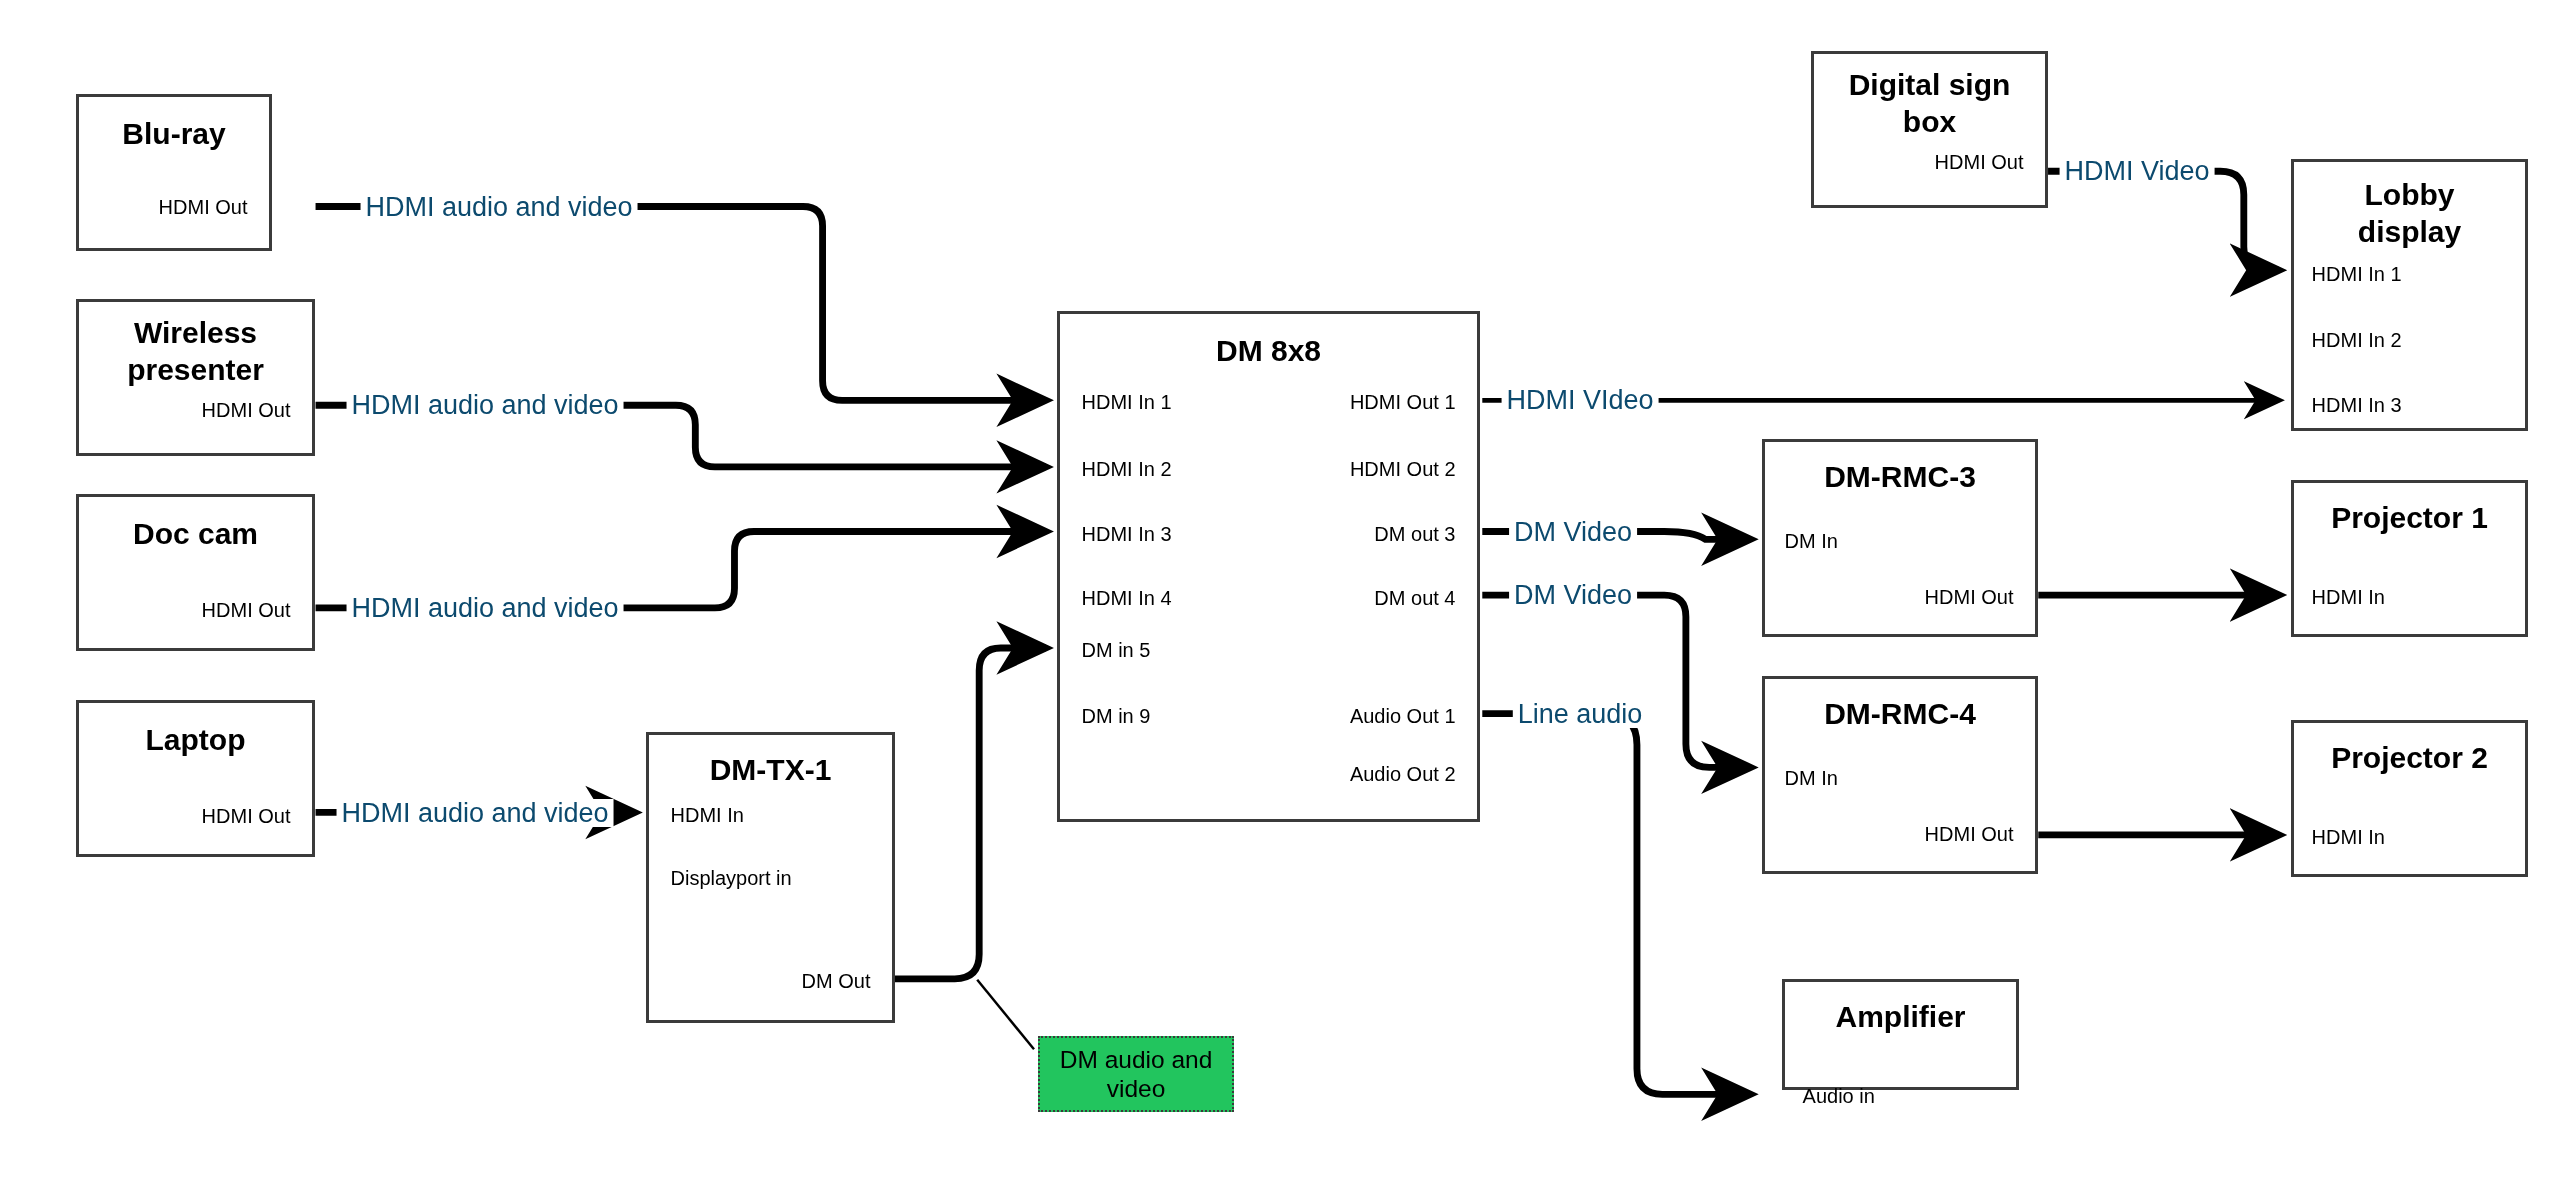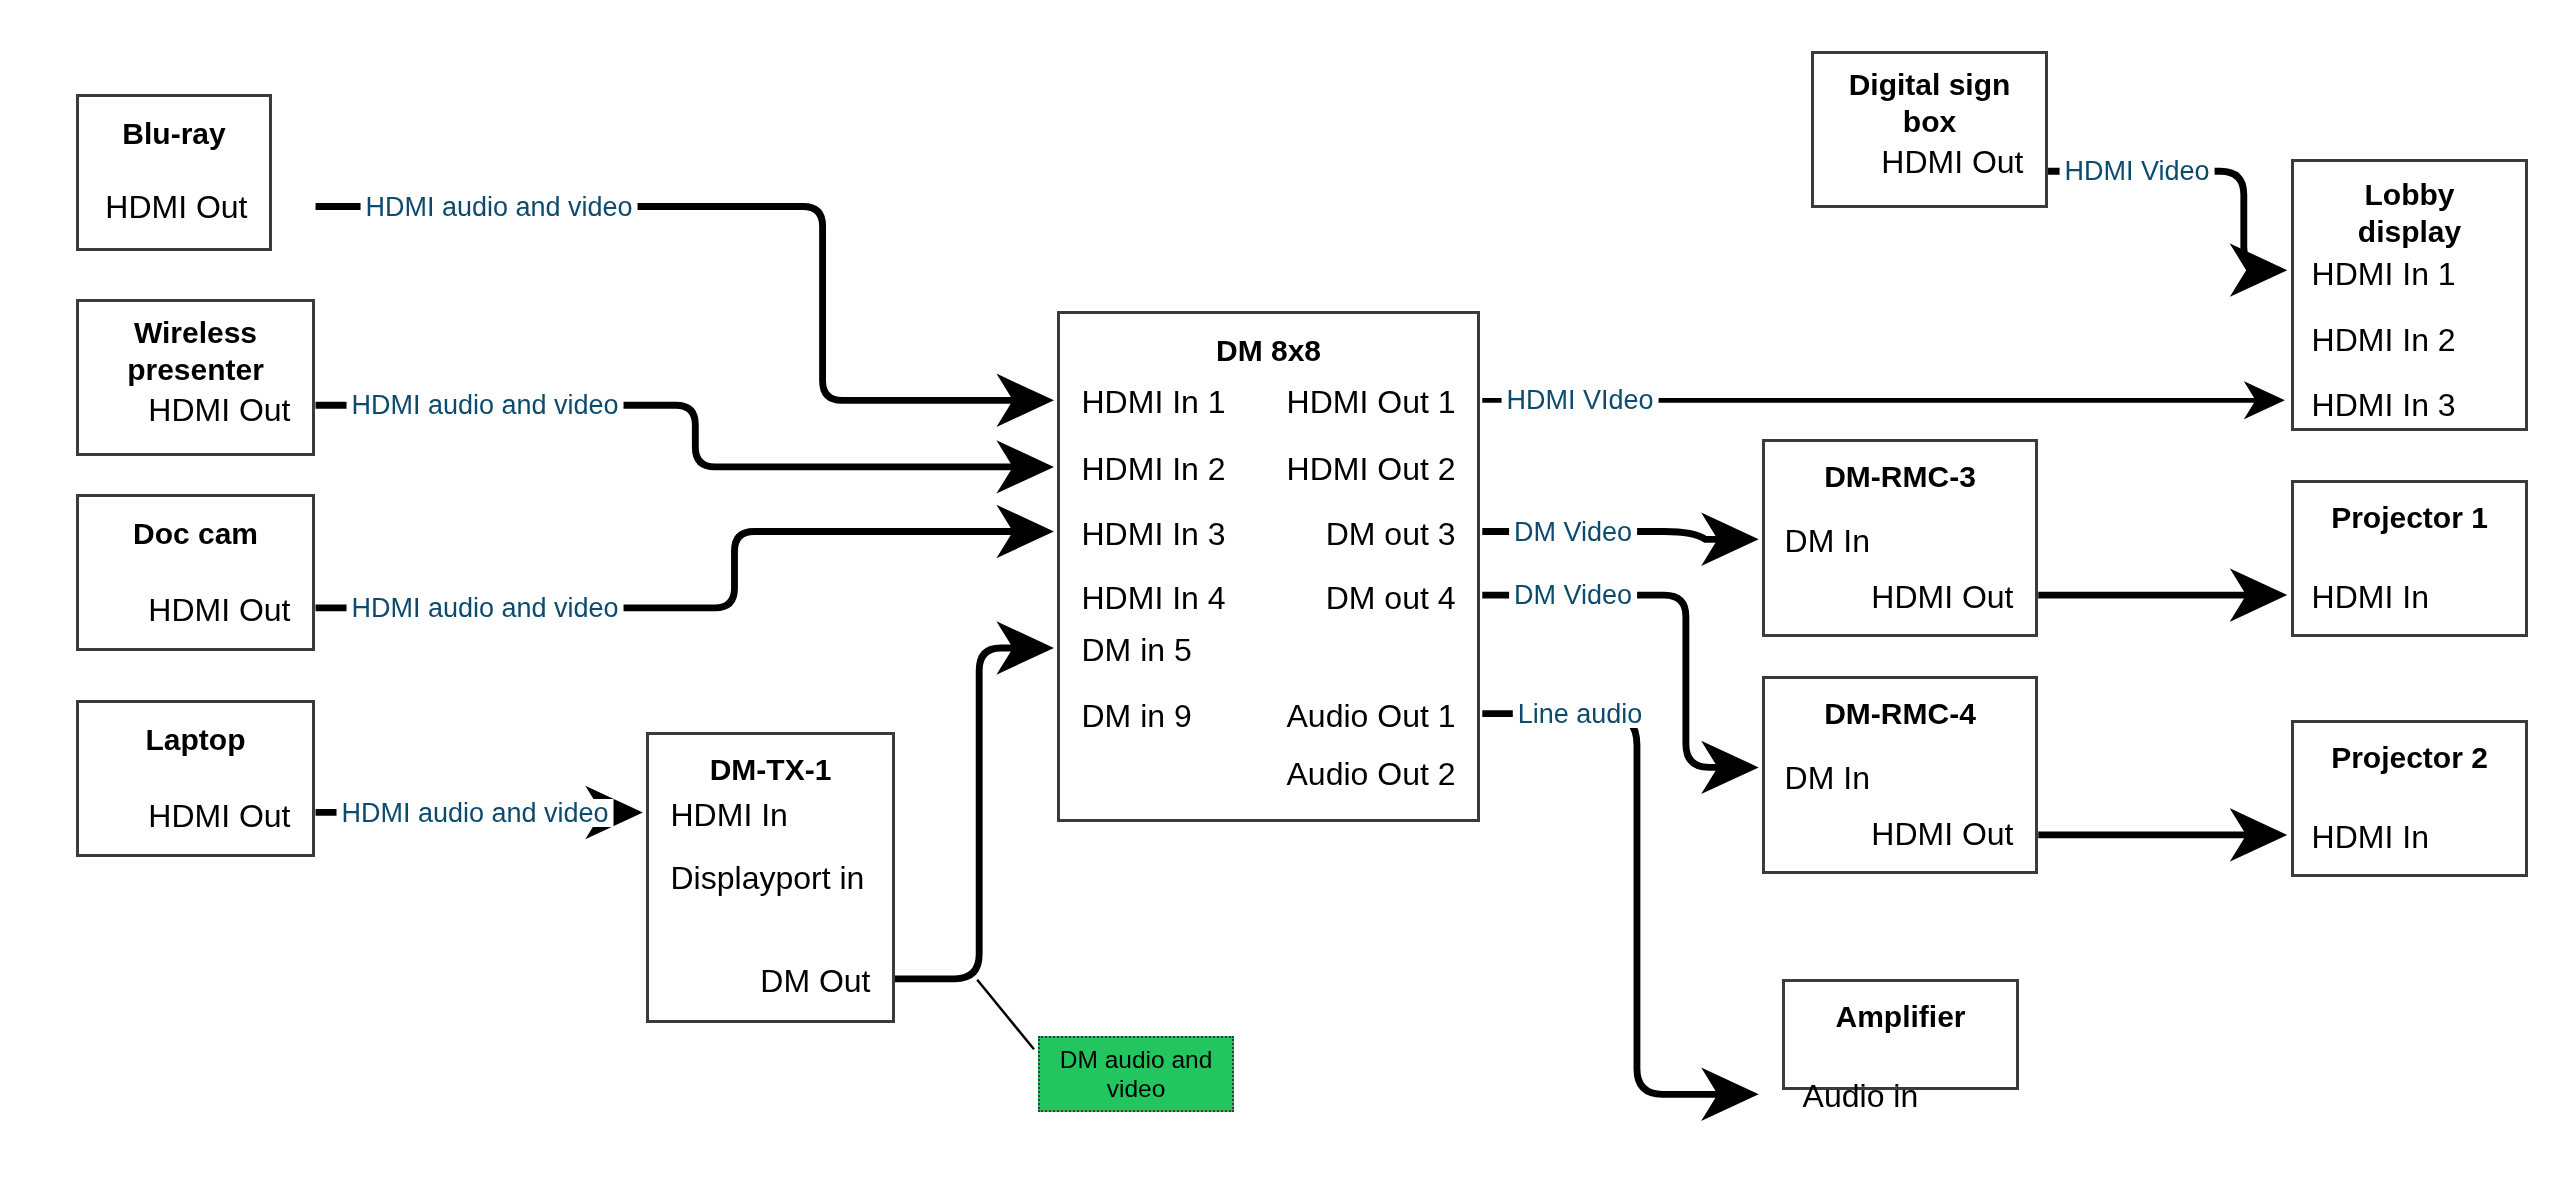--- a/index.html
+++ b/index.html
@@ -34,21 +34,21 @@
     left: 0;
     right: 0;
     text-align: center;
     font-weight: bold;
     font-size: 30px;
     line-height: 37px;
     color: #000000;
   }
   .port {
     position: absolute;
-    font-size: 32px;
+    font-size: 20px;
     line-height: 33px;
     color: #000000;
     white-space: nowrap;
   }
   .port.left  { text-align: left; }
   .port.right { text-align: right; }
   .wire-label {
     position: absolute;
     font-size: 27px;
     line-height: 28px;

